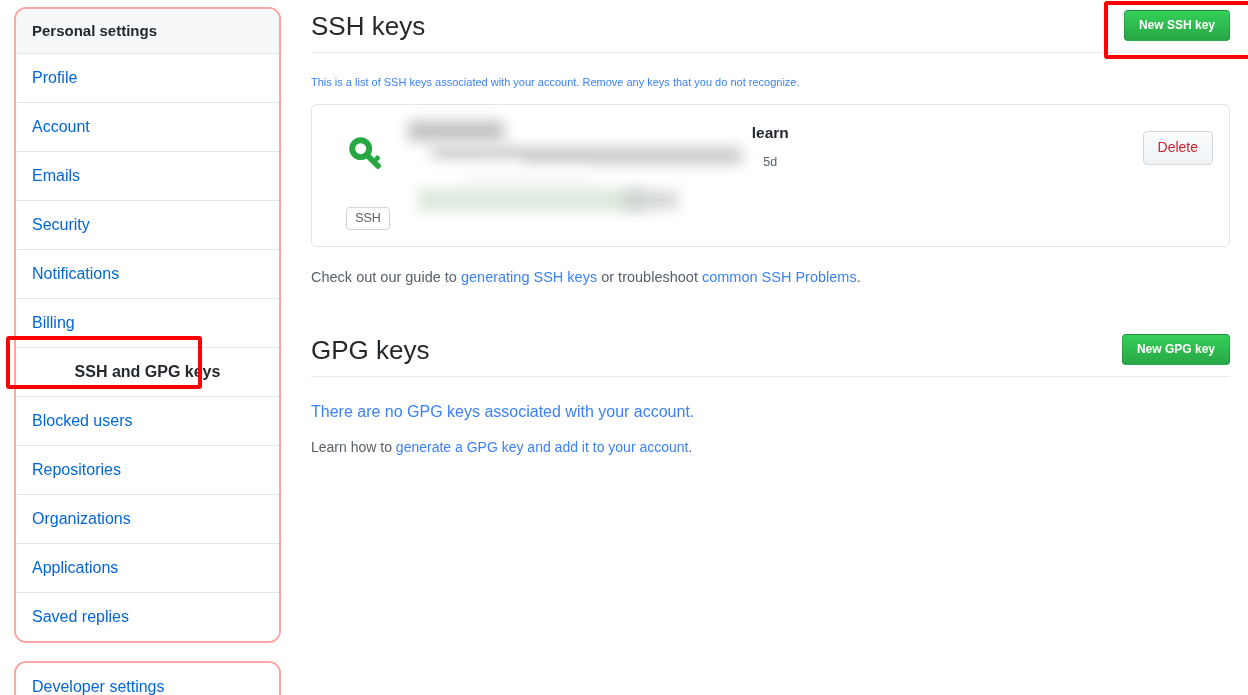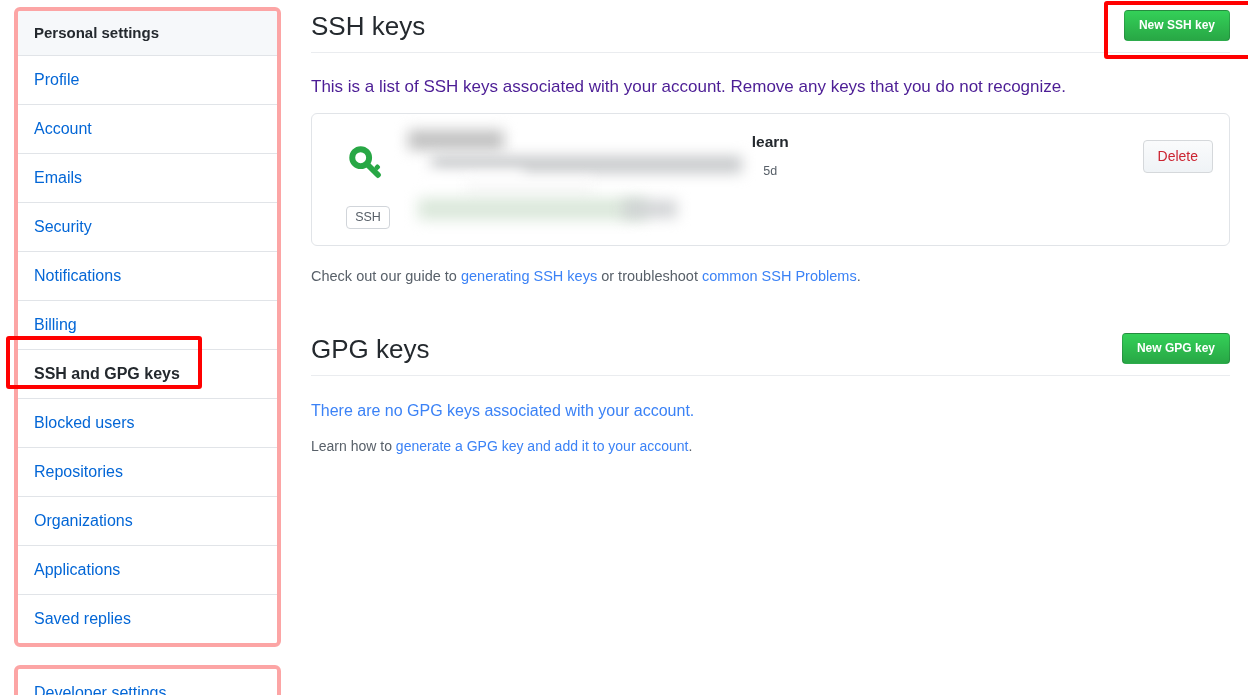--- a/index.html
+++ b/index.html
@@ -26,22 +26,22 @@
   }
 
   
   .sidebar {
     width: 267px;
     margin-left: 14px;
     margin-top: 7px;
     flex: 0 0 auto;
   }
   .nav-card {
-    border: 4px solid #fca5a5;
-    border-radius: 6px;
+    border: 2px solid #fca5a5;
+    border-radius: 12px;
     background: #ffffff;
     overflow: hidden;
   }
   .nav-header {
     background: #f6f8fa;
     padding: 13px 16px;
     font-size: 15px;
     font-weight: bold;
     color: #24292e;
     border-bottom: 1px solid #e1e4e8;
@@ -55,20 +55,21 @@
     border-bottom: 1px solid #e1e4e8;
     text-decoration: none;
     line-height: 1.25;
     background: #ffffff;
     cursor: pointer;
   }
   .nav-item:last-child { border-bottom: none; }
   .nav-item.selected {
     color: #24292e;
     font-weight: bold;
+    text-align: center;
   }
   .nav-spacer { height: 18px; }
   .nav-card.secondary .nav-item { border-bottom: none; }
 
   
   .highlight-box {
     position: absolute;
     border: 4px solid #ff0000;
     border-radius: 3px;
     pointer-events: none;
@@ -133,22 +134,22 @@
     color: #cb2431;
     font-size: 14px;
     padding: 8px 14px;
     line-height: 1.1;
     cursor: pointer;
     white-space: nowrap;
     font-family: "Liberation Sans", sans-serif;
   }
 
   .lead {
-    font-size: 17px;
-    color: #4c1d95;
+    font-size: 11px;
+    color: #3b82f6;
     margin: 22px 0 14px 0;
     line-height: 1.4;
   }
 
   
   .key-card {
     border: 1px solid #e1e4e8;
     border-radius: 6px;
     background: #ffffff;
     padding: 16px;
@@ -158,21 +159,21 @@
   .key-left {
     width: 80px;
     flex: 0 0 auto;
     display: flex;
     flex-direction: column;
     align-items: center;
     padding-top: 12px;
   }
   .key-glyph { line-height: 0; }
   .ssh-badge {
-    margin-top: 18px;
+    margin-top: 28px;
     border: 1px solid #d1d5da;
     border-radius: 4px;
     padding: 3px 8px;
     font-size: 12.5px;
     color: #586069;
     line-height: 1.2;
   }
   .key-body {
     flex: 1 1 auto;
     min-width: 0;

